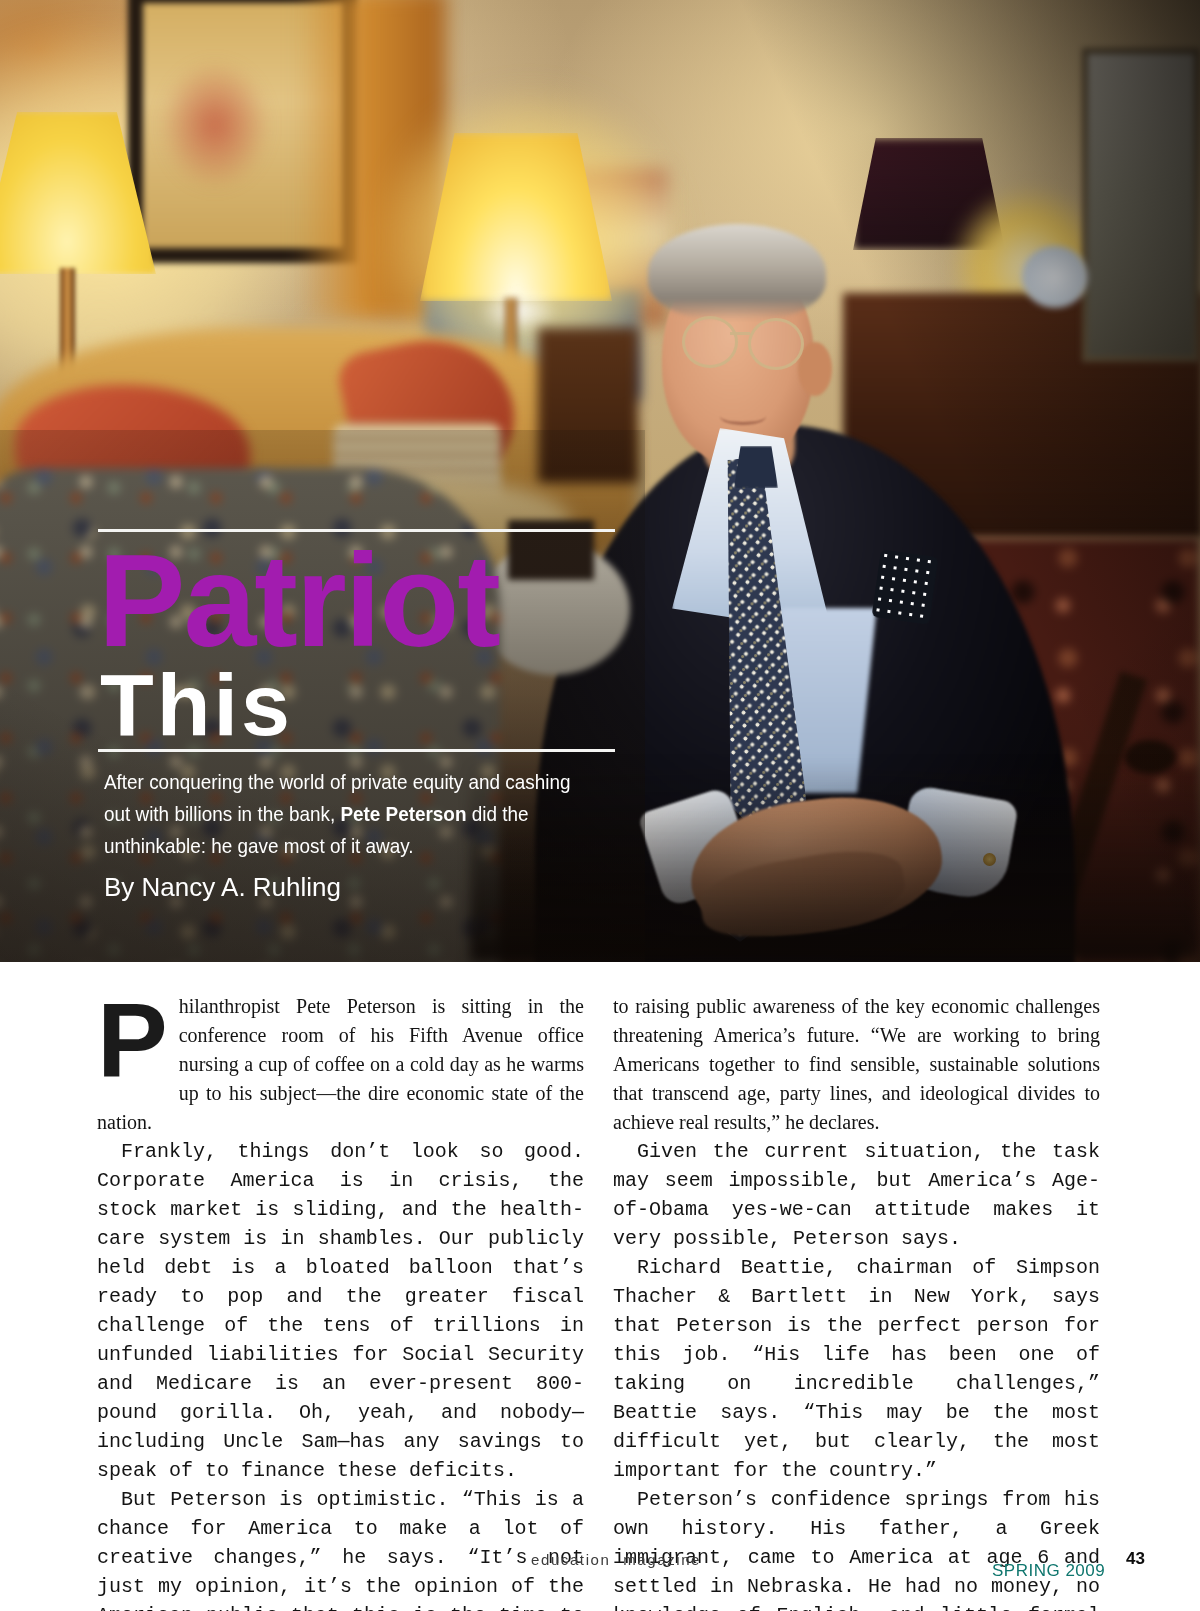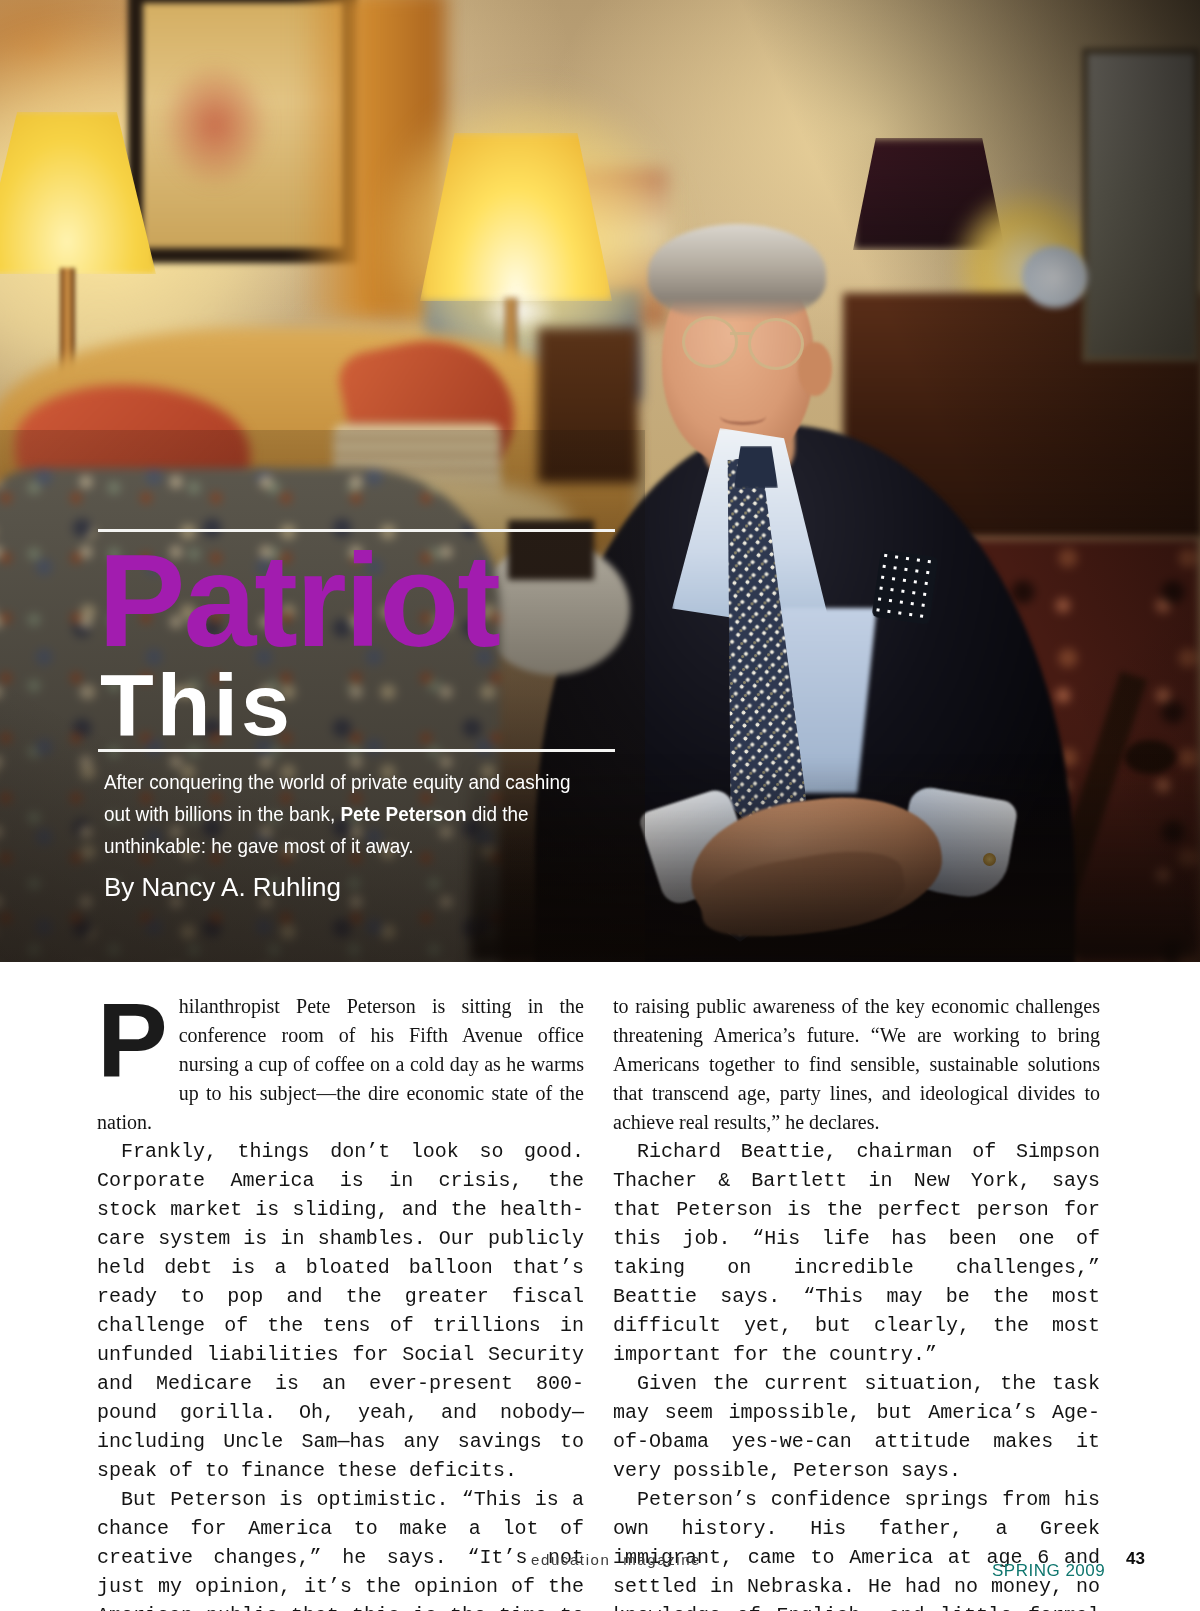--- a/index.html
+++ b/index.html
@@ -257,22 +257,22 @@
   </div>
 
   <div class="columns">
     <div class="col">
       <p><span class="dropcap">P</span><span>hilanthropist Pete Peterson is sitting in the conference room of his Fifth Avenue office nursing a cup of coffee on a cold day as he warms up to his subject—the dire economic state of the nation.</span></p>
       <p class="ind">Frankly, things don’t look so good. Corporate America is in crisis, the stock market is sliding, and the health-care system is in shambles. Our publicly held debt is a bloated balloon that’s ready to pop and the greater fiscal challenge of the tens of trillions in unfunded liabilities for Social Security and Medicare is an ever-present 800-pound gorilla. Oh, yeah, and nobody—including Uncle Sam—has any savings to speak of to finance these deficits.</p>
       <p class="ind">But Peterson is optimistic. “This is a chance for America to make a lot of creative changes,” he says. “It’s not just my opinion, it’s the opinion of the American public that this is the time to confront getting our fiscal house in order.”</p>
     </div>
     <div class="col">
       <p>to raising public awareness of the key economic challenges threatening America’s future. “We are working to bring Americans together to find sensible, sustainable solutions that transcend age, party lines, and ideological divides to achieve real results,” he declares.</p>
+      <p class="ind">Given the current situation, the task may seem impossible, but America’s Age-of-Obama yes-we-can attitude makes it very possible, Peterson says.</p>
       <p class="ind">Richard Beattie, chairman of Simpson Thacher &amp; Bartlett in New York, says that Peterson is the perfect person for this job. “His life has been one of taking on incredible challenges,” Beattie says. “This may be the most difficult yet, but clearly, the most important for the country.”</p>
-      <p class="ind">Given the current situation, the task may seem impossible, but America’s Age-of-Obama yes-we-can attitude makes it very possible, Peterson says.</p>
       <p class="ind">Peterson’s confidence springs from his own history. His father, a Greek immigrant, came to America at age 6 and settled in Nebraska. He had no money, no knowledge of English, and little formal education. What he did have was an unwavering faith in the American Dream. He took</p>
     </div>
   </div>
 
   <div class="footer-mag">education magazine</div>
   <div class="footer-issue">SPRING 2009</div>
   <div class="footer-page">43</div>
 
 </div>
 

